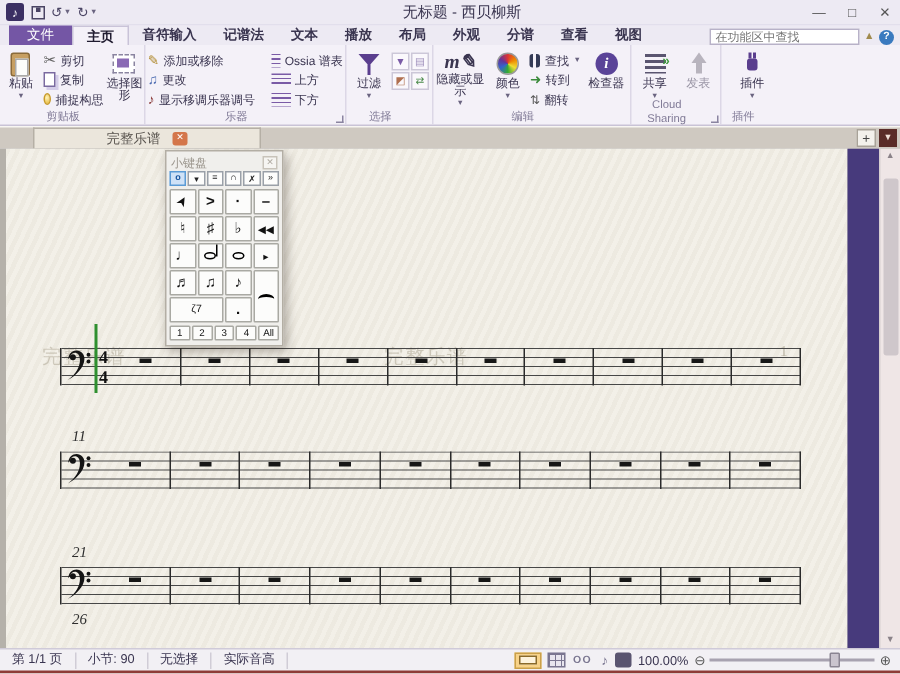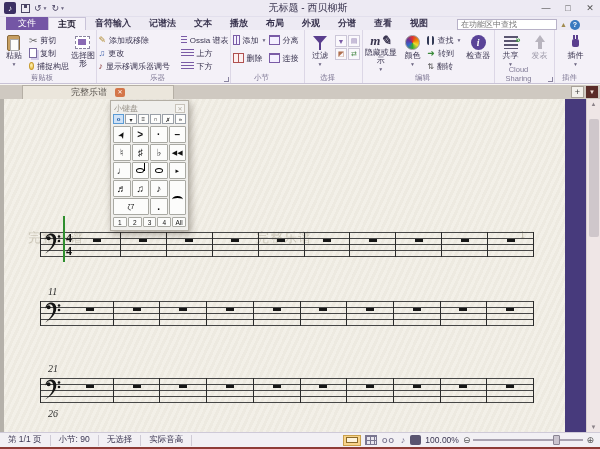--- a/index.html
+++ b/index.html
@@ -17,21 +17,21 @@
   .qbtn .dd { font-size:5px; margin-left:1px; color:#6a6480; }
   .wtitle { position:absolute; left:16px; right:0; text-align:center; color:#3a3550; font-size:10px; pointer-events:none; }
   .wincontrols { margin-left:auto; display:flex; gap:10px; align-items:center; z-index:2; color:#555; font-size:9px; }
   .wincontrols span { width:12px; text-align:center; }
 
   
   .tabrow { height:13px; background:#edeaf3; display:flex; align-items:flex-end; padding:0 0 0 6px; position:relative; }
   .filetab { background:#7456a5; color:#fff; padding:1px 12px 1px; font-size:9px; height:13px; display:flex; align-items:center; }
   .tab { padding:0 9px; font-size:9px; height:13px; display:flex; align-items:center; color:#3a3550;font-weight:bold; }
   .tab.active { background:#f4f1f8; border:1px solid #c9c3d8; border-bottom:none; color:#201c30; }
-  .ribbon-search { margin-left:auto; display:flex; align-items:center; gap:3px; padding-right:20px; }
+  .ribbon-search { margin-left:auto; display:flex; align-items:center; gap:3px; padding-right:4px; }
   .ribbon-search input { width:100px; height:11px; border:1px solid #b8b2c8; font-size:8px; padding:0 3px; color:#555; background:#fff; }
   .ic-collapse { color:#a08a4e; font-size:7px; }
   .ic-help { width:10px; height:10px; border-radius:50%; background:#3a7abf; color:#fff; font-size:7px; font-weight:bold; display:flex; align-items:center; justify-content:center; }
 
   
   .ribbon { height:54px; background:#f4f1f8; border-bottom:1px solid #c9c3d6; display:flex; }
   .rgroup { position:relative; border-right:1px solid #dcd7e6; padding:2px 1px 10px; display:flex; justify-content:center; gap:2px; }
   .glabel { position:absolute; bottom:0; left:0; right:12px; text-align:center; font-size:7.5px; color:#817b97; }
   .launcher { position:absolute; right:1px; bottom:1px; width:5px; height:5px; border-right:1px solid #8a84a0; border-bottom:1px solid #8a84a0; }
   .bigbtn { display:flex; flex-direction:column; align-items:center; justify-content:flex-start; font-size:8px; text-align:center; line-height:8px; padding-top:1px; }
@@ -250,44 +250,20 @@
           </div>
         <div class="sbtn">
             <span class="ic-staff"></span>
             <span>下方</span>
           </div>
       </div>
       <div class="glabel">乐器</div>
       <div class="launcher"></div>
     </div>
 
-    <div class="rgroup" style="width:74px;">
-      <div class="scol" style="width:34px; gap:6px;">
-        <div class="sbtn">
-            <span class="ic-sq"></span>
-            <span>添加</span>
-            <span class="dd">▼</span>
-          </div>
-        <div class="sbtn">
-            <span class="ic-sq red"></span>
-            <span>删除</span>
-          </div>
-      </div>
-      <div class="scol" style="width:34px; gap:6px;">
-        <div class="sbtn">
-            <span class="ic-sq g1"></span>
-            <span>分离</span>
-          </div>
-        <div class="sbtn">
-            <span class="ic-sq g1"></span>
-            <span>连接</span>
-          </div>
-      </div>
-      <div class="glabel">小节</div>
-    </div>
 
     <div class="rgroup" style="width:58px;">
       <div class="bigbtn" style="width:26px;">
         <span class="icw">
             <span class="ic-funnel"></span>
           </span>
         <span>过滤</span>
           <span class="dd">▼</span>
       </div>
       <div class="minigrid">

